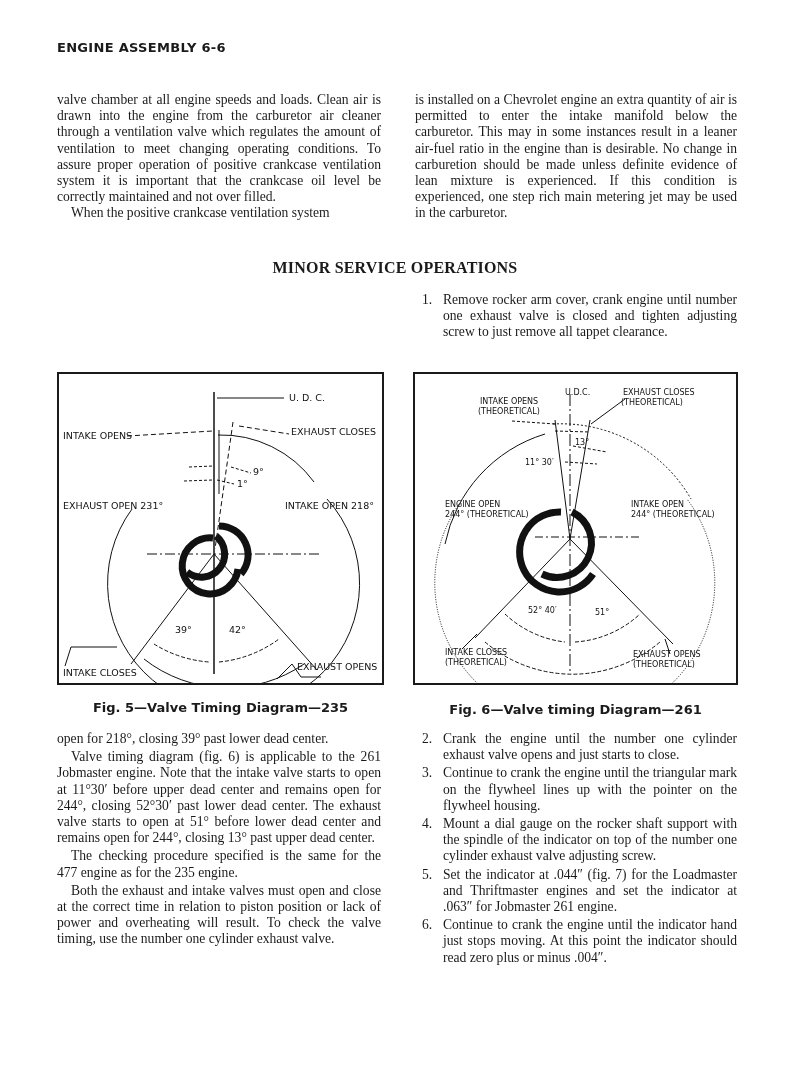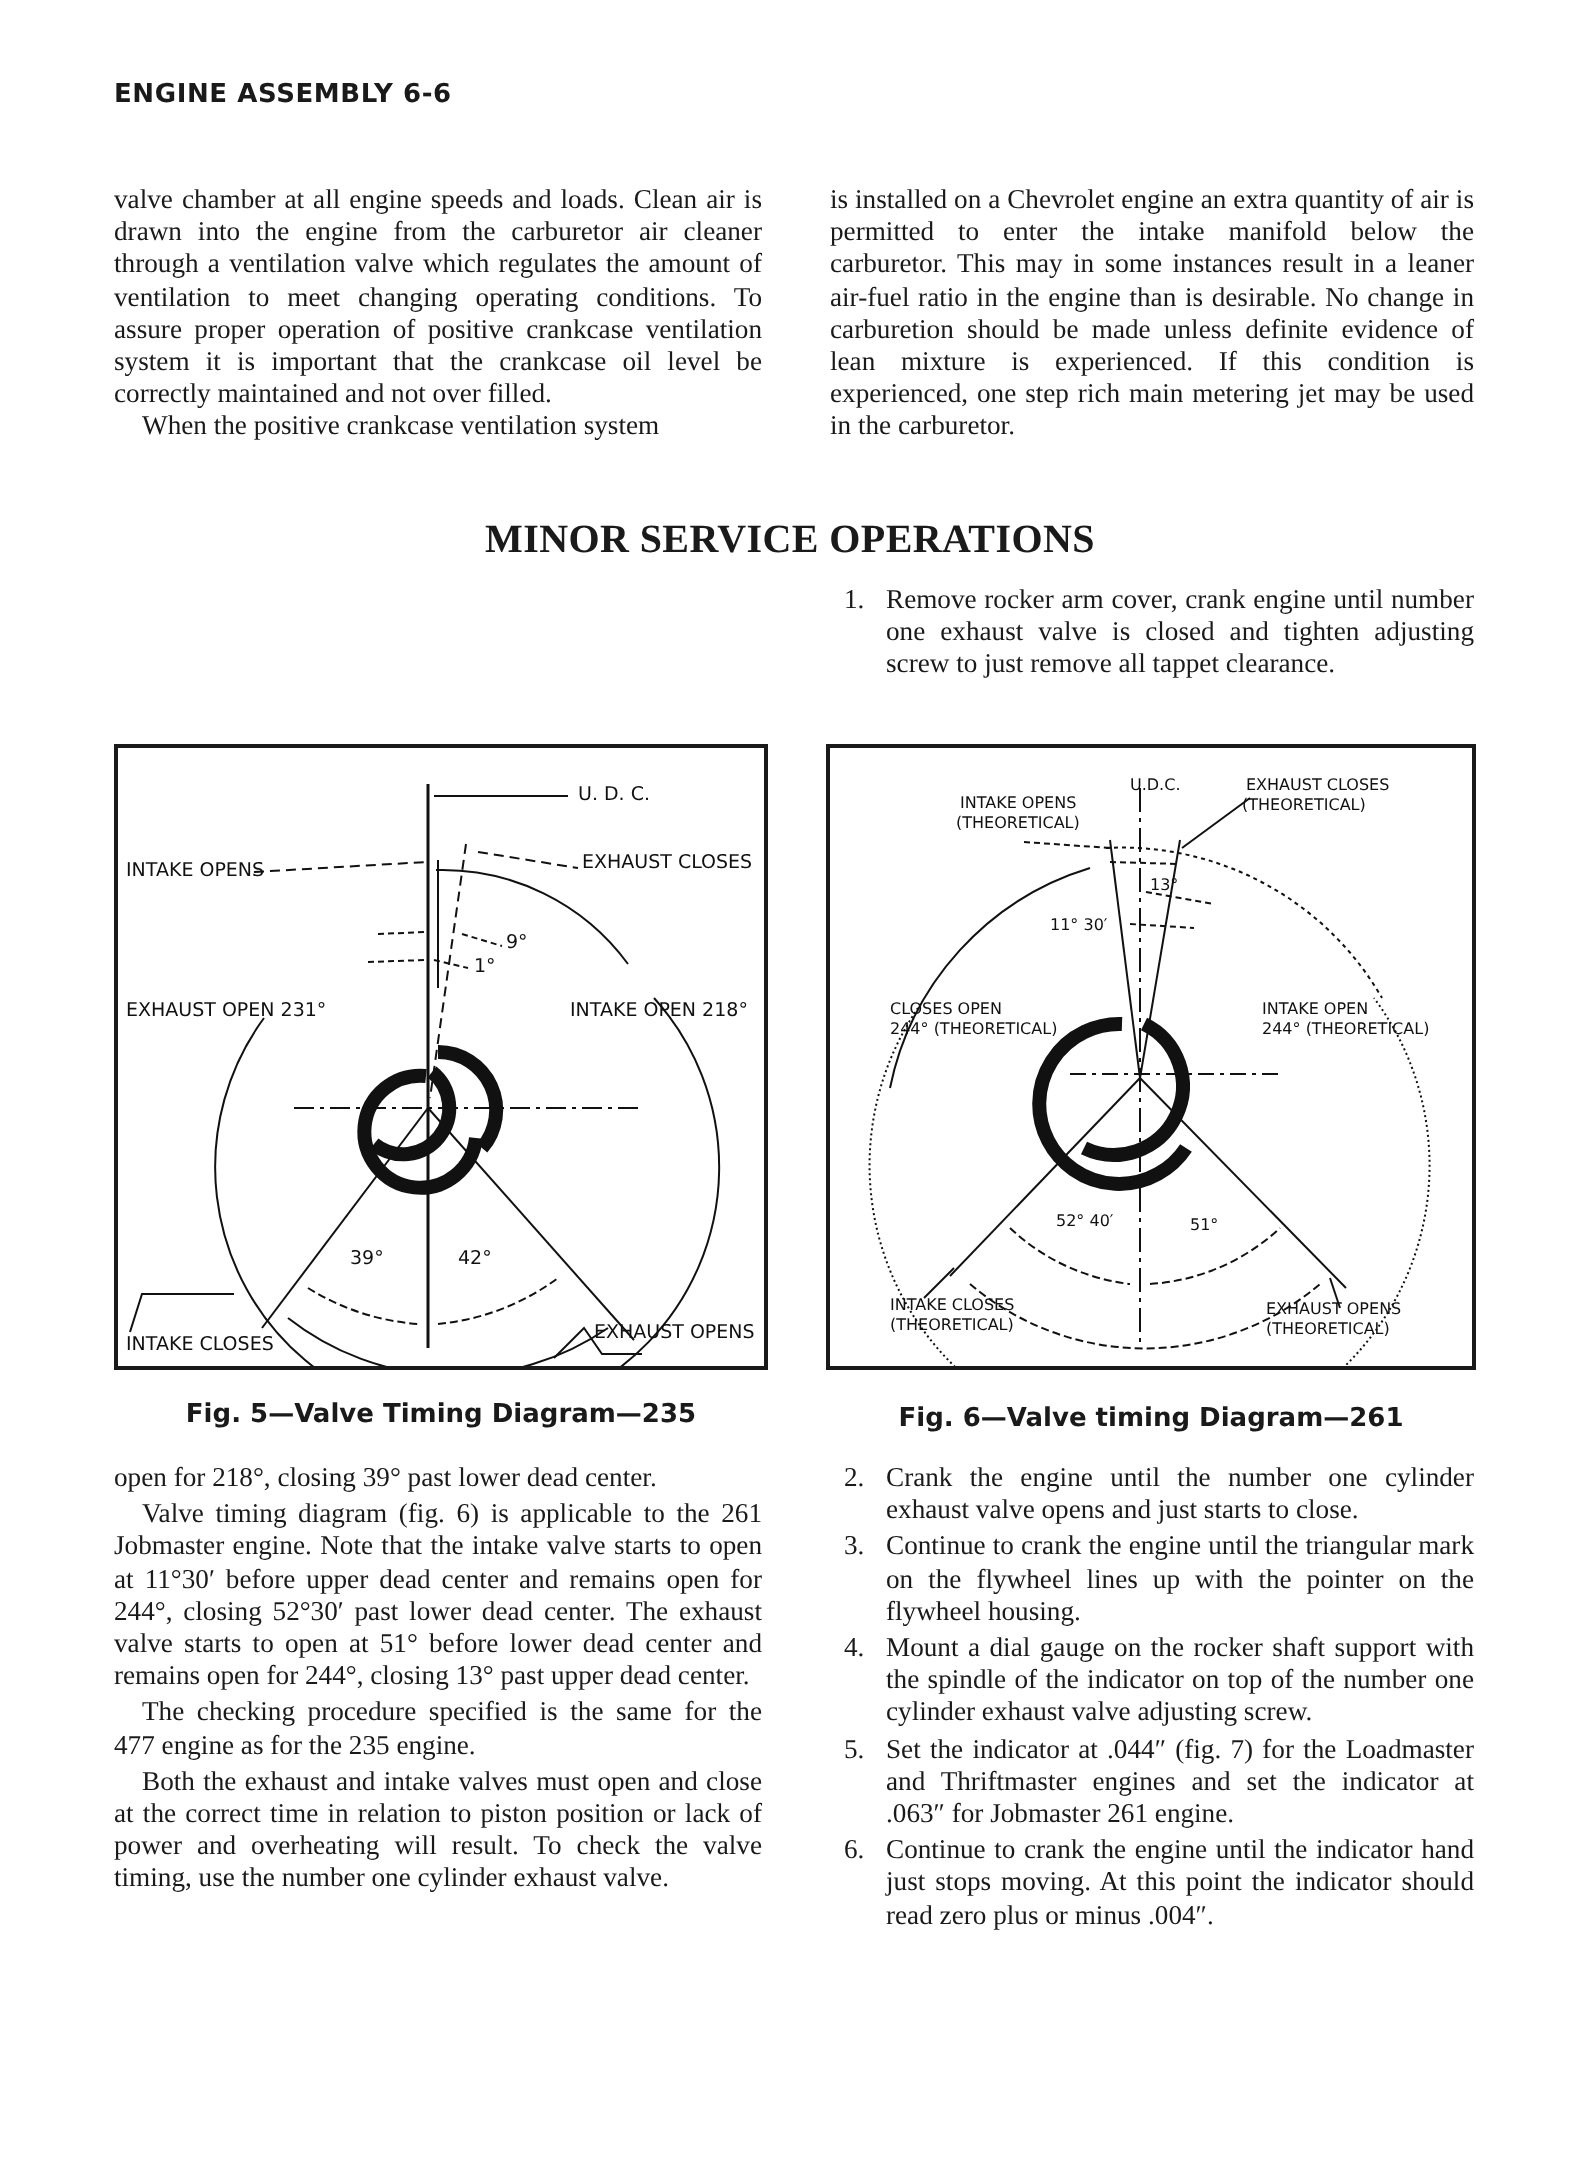--- a/index.html
+++ b/index.html
@@ -6,21 +6,21 @@
   body { width: 790px; height: 1085px; position: relative; overflow: hidden; color: #1a1a1a; }
   .running-head {
     position: absolute; left: 57px; top: 40px;
     font-family: "DejaVu Sans", sans-serif; font-weight: bold; font-size: 13px; letter-spacing: 0.3px;
   }
   .col { position: absolute; font-family: "Liberation Serif", serif; font-size: 13.6px; line-height: 16.2px; text-align: justify; }
   .col p { margin: 0; }
   .col p.indent { text-indent: 14px; }
   .section-title {
     position: absolute; left: 0; width: 790px; top: 259px; text-align: center;
-    font-family: "Liberation Serif", serif; font-weight: bold; font-size: 20px; letter-spacing: 0.2px;
+    font-family: "Liberation Serif", serif; font-weight: bold; font-size: 16px; letter-spacing: 0.2px;
   }
   .subhead { font-family: "Liberation Serif", serif; font-weight: bold; font-size: 15px; margin: 0 0 2px 0; }
   ol.steps { list-style: none; margin: 0; padding: 0; }
   ol.steps li { position: relative; padding-left: 21px; margin-bottom: 2px; text-align: justify; }
   ol.steps li .num { position: absolute; left: 0; top: 0; }
   .figure { position: absolute; border: 2px solid #1a1a1a; background: #fff; }
   .figure svg { position: absolute; left: 0; top: 0; }
   .dlabel { position: absolute; font-family: "DejaVu Sans", sans-serif; font-size: 9.5px; line-height: 11px; white-space: nowrap; color: #111; }
   .dlabel.small { font-size: 8px; line-height: 9.5px; }
   .caption {
@@ -134,21 +134,21 @@
       <path d="M 146 138 A 40 40 0 1 0 178 200"></path>
     </g>
   </svg>
   <div class="dlabel small" style="left:150px; top:14px;">U.D.C.</div>
   <div class="dlabel small" style="left:65px; top:23px;">INTAKE OPENS</div>
   <div class="dlabel small" style="left:63px; top:33px;">(THEORETICAL)</div>
   <div class="dlabel small" style="left:208px; top:14px;">EXHAUST CLOSES</div>
   <div class="dlabel small" style="left:206px; top:24px;">(THEORETICAL)</div>
   <div class="dlabel small" style="left:160px; top:64px;">13°</div>
   <div class="dlabel small" style="left:110px; top:84px;">11° 30′</div>
-  <div class="dlabel small" style="left:30px; top:126px;">CLOSES OPEN</div>
+  <div class="dlabel small" style="left:30px; top:126px;">ENGINE OPEN</div>
   <div class="dlabel small" style="left:30px; top:136px;">244° (THEORETICAL)</div>
   <div class="dlabel small" style="left:216px; top:126px;">INTAKE OPEN</div>
   <div class="dlabel small" style="left:216px; top:136px;">244° (THEORETICAL)</div>
   <div class="dlabel small" style="left:113px; top:232px;">52° 40′</div>
   <div class="dlabel small" style="left:180px; top:234px;">51°</div>
   <div class="dlabel small" style="left:30px; top:274px;">INTAKE CLOSES</div>
   <div class="dlabel small" style="left:30px; top:284px;">(THEORETICAL)</div>
   <div class="dlabel small" style="left:218px; top:276px;">EXHAUST OPENS</div>
   <div class="dlabel small" style="left:218px; top:286px;">(THEORETICAL)</div>
 </div>

